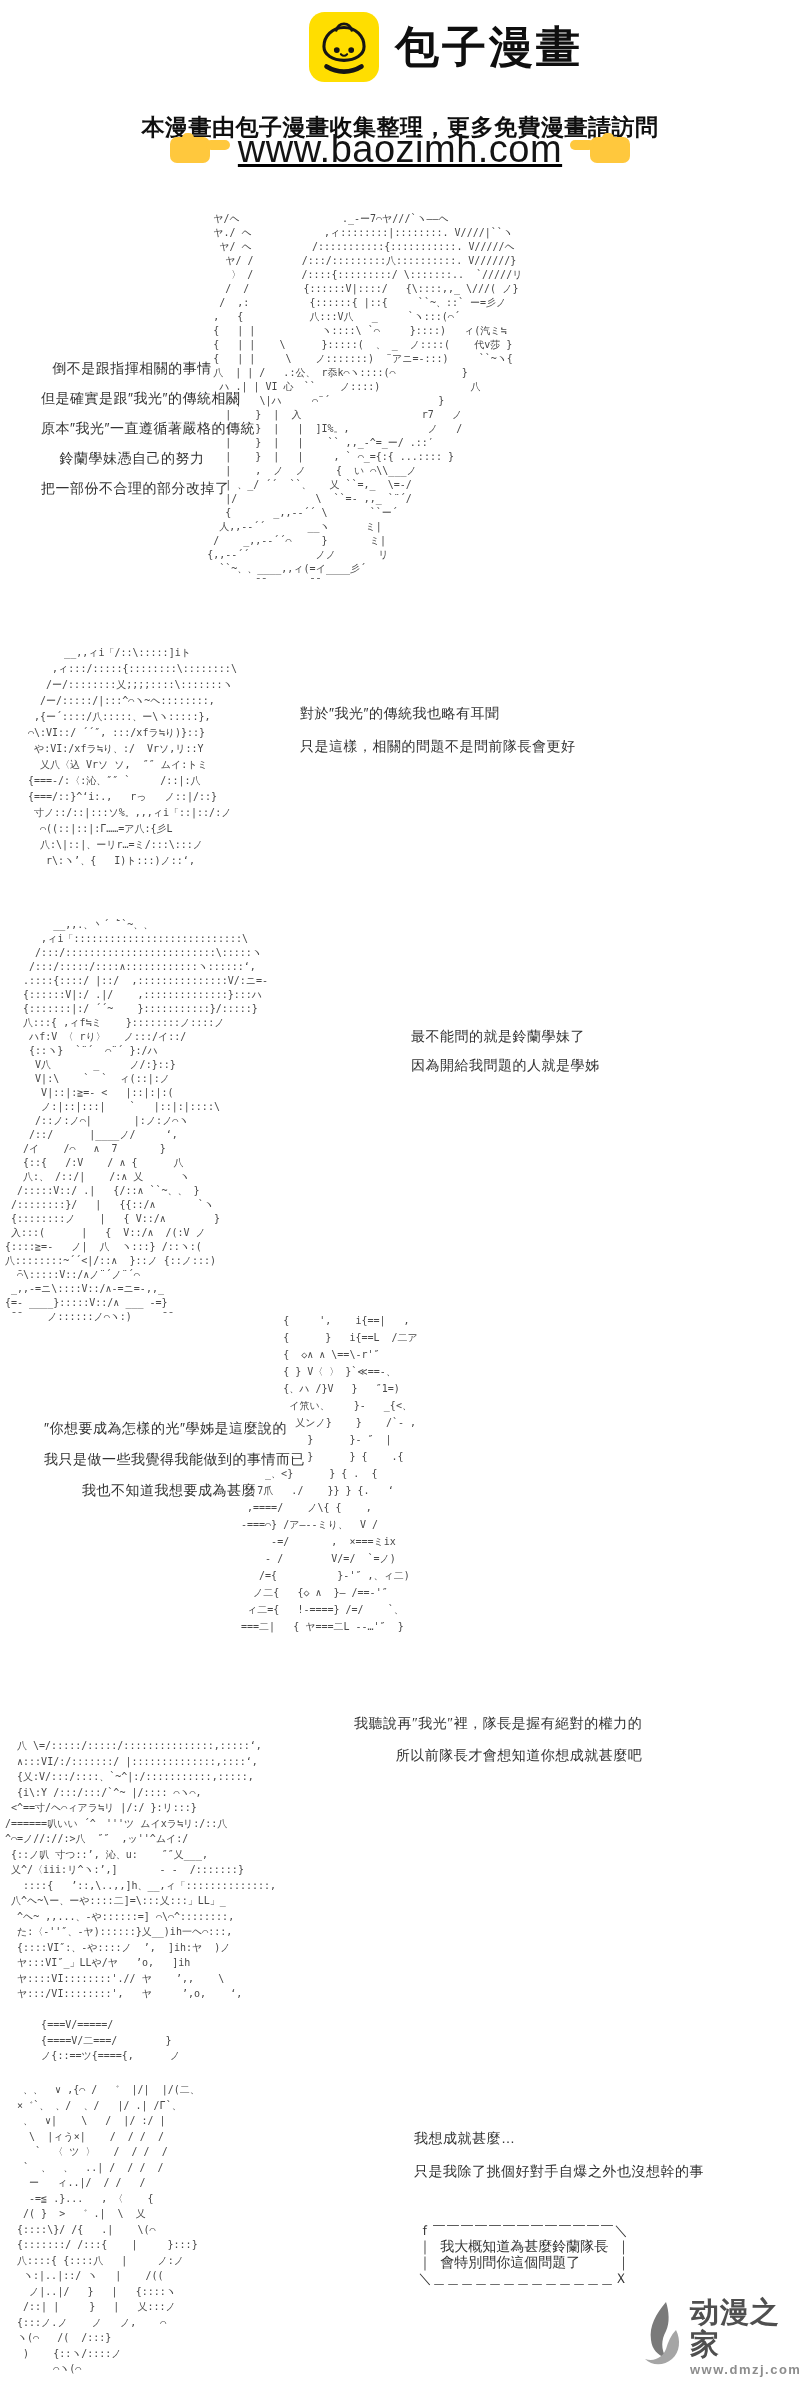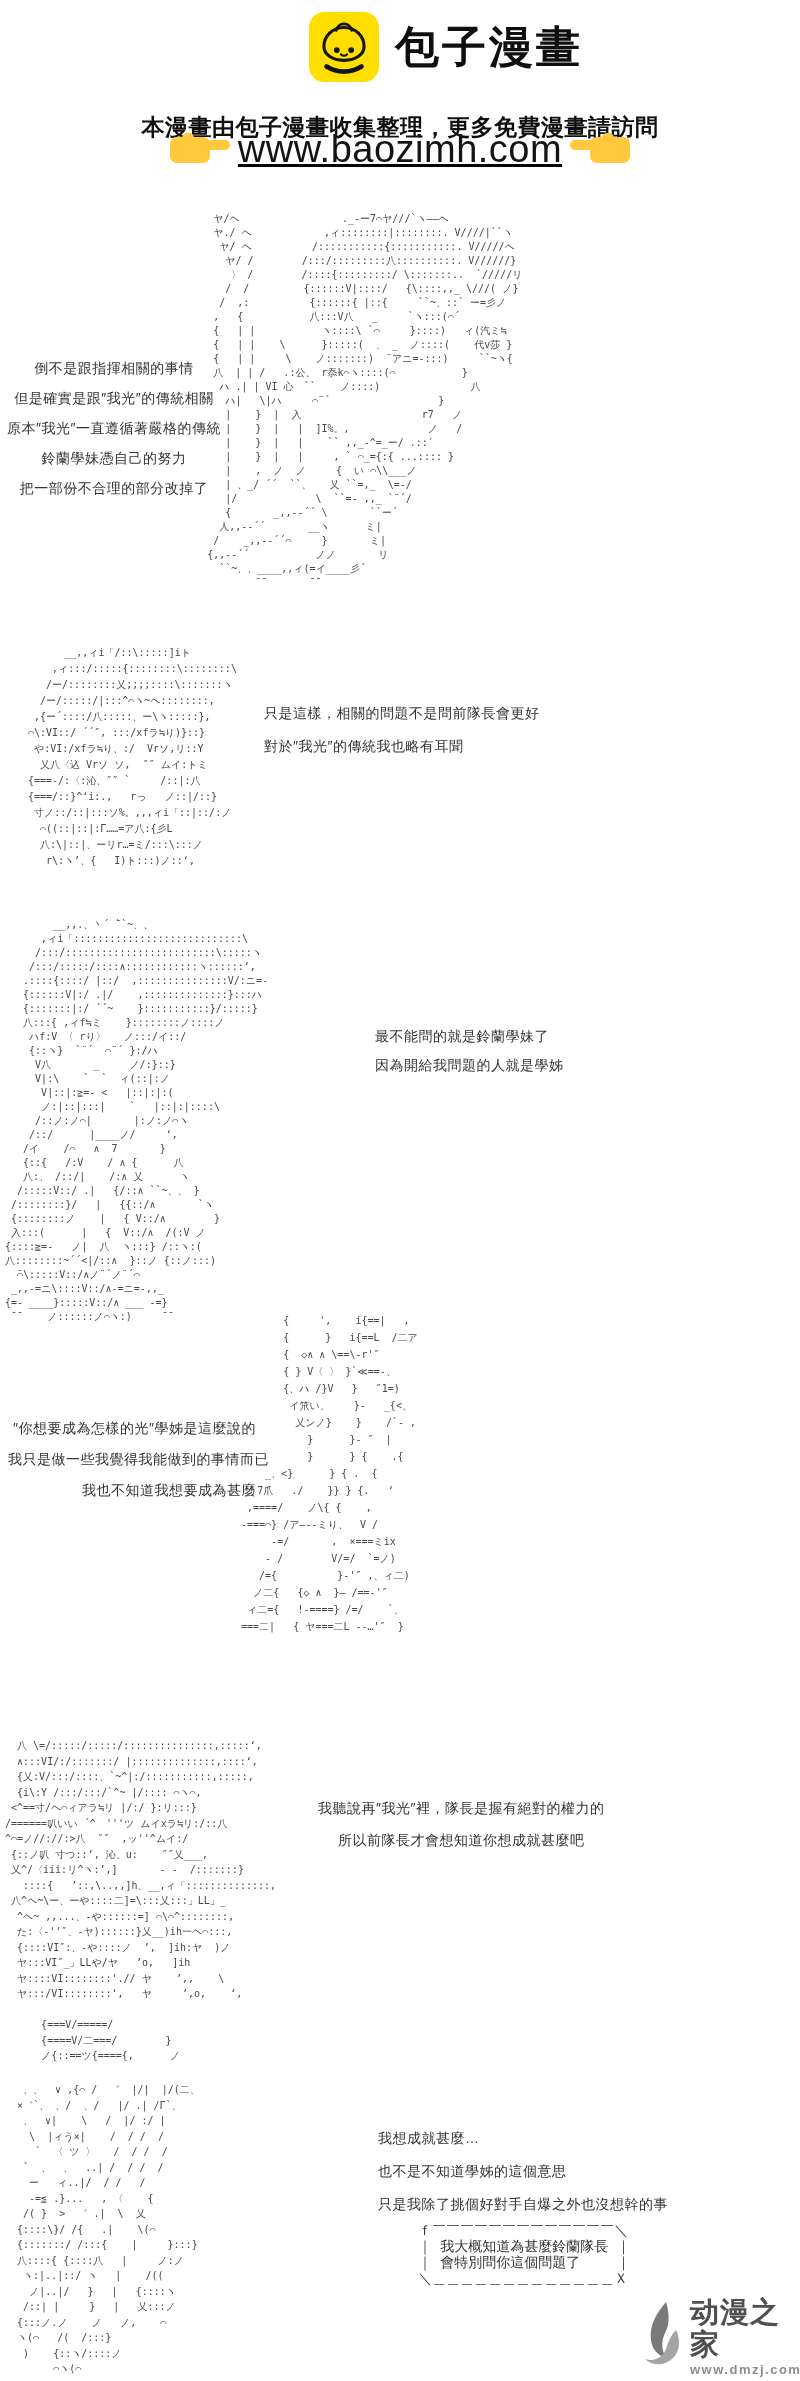--- a/index.html
+++ b/index.html
@@ -32,26 +32,26 @@
          font-size:10px;color:#474747;white-space:pre;}
   .aa1{left:165px;top:212px;line-height:14px;}
   .aa2{left:28px;top:645px;line-height:16px;}
   .aa3{left:5px;top:918px;line-height:14px;}
   .aa4{left:235px;top:1312px;line-height:17px;}
   .aa5{left:5px;top:1738px;line-height:15.5px;}
   .aa6{left:5px;top:2082px;line-height:15.5px;}
 
   
   .dlg{position:absolute;color:#333333;font-size:14px;letter-spacing:0.5px;}
-  .dlg .dline{white-space:nowrap;}
+  .dlg .dline{white-space:nowrap;margin-left:36px;}
   .d1{left:5px;top:353px;width:218px;text-align:center;line-height:30px;}
   .d2{left:264px;top:697px;text-align:left;line-height:33px;}
   .d3{left:375px;top:1022px;text-align:left;line-height:29px;}
   .d4{left:8px;top:1413px;width:248px;text-align:right;line-height:31px;}
-  .d5{left:318px;top:1792px;text-align:center;line-height:32px;}
+  .d5{left:318px;top:1708px;text-align:right;line-height:32px;font-family:Liberation Serif, serif;}
   .d6{left:378px;top:2122px;text-align:left;line-height:33px;}
 
   pre.bubble{position:absolute;left:418px;top:2222px;margin:0;color:#333333;
              font-family:"DejaVu Sans Mono","Liberation Mono",monospace;
              font-size:14px;line-height:16px;white-space:pre;}
 
   
   .watermark{position:absolute;left:640px;top:2296px;width:160px;height:80px;
              display:flex;align-items:center;}
   .wm-flame{width:44px;height:72px;flex:0 0 auto;}
@@ -130,22 +130,22 @@
 ⌒\:VI::/ ´´″, :::/xfラ≒り)}::}
  や:VI:/xfラ≒り、:/  Vrソ,リ::Y
   乂八〈込 Vrソ ソ,  ″″ ムイ:トミ
 {===-/:〈:沁、″″ `     /::|:八
 {===/::}^‘i:.,   rっ   ノ::|/::}
  寸ノ::/::|:::ソ%。,,,ィi「::|::/:ノ
   ⌒((::|::|:Γ……=ア八:{彡L
   八:\|::|、ーリr…=ミ/:::\:::ノ
    r\:ヽ’、{   I)ト:::)ノ::‘,</pre>
   <div class="dlg d2">
+    <div class="dline">對於″我光″的傳統我也略有耳聞</div>
     <div class="dline">只是這樣，相關的問題不是問前隊長會更好</div>
-    <div class="dline">對於″我光″的傳統我也略有耳聞</div>
   </div>
 
   <pre class="aa aa3">        __,,.、丶´ ̄``~、、
       ,ィi「::::::::::::::::::::::::::::\
      /:::/:::::::::::::::::::::::::\:::::ヽ
     /:::/:::::/::::∧::::::::::::ヽ::::::‘,
    .::::{::::/ |::/  ,:::::::::::::::V/:ニ=-
    {::::::V|:/ .|/    ,::::::::::::::}:::ハ
    {:::::::|:/ ´´~    }:::::::::::}/:::::}
    八:::{ ,ィf≒ミ    }::::::::ノ::::ノ
@@ -240,21 +240,20 @@
   八::::{ {::::八   |     ノ:ノ
    ヽ:|..|::/ ヽ   |    /((
     ノ|..|/   }   |   {::::ヽ
    /::| |     }   |   乂:::ノ
   {:::ノ.ノ    ノ   ノ,    ⌒
   ヽ(⌒   /(  /:::}
    )    {::ヽ/::::ノ
         ⌒ヽ(⌒</pre>
   <div class="dlg d6">
     <div class="dline">我想成就甚麼…</div>
-    <div class="dline">也不是不知道學姊的這個意思</div>
     <div class="dline">只是我除了挑個好對手自爆之外也沒想幹的事</div>
   </div>
   <pre class="bubble">ｆ￣￣￣￣￣￣￣￣￣￣￣￣￣＼
 ｜ 我大概知道為甚麼鈴蘭隊長 ｜
 ｜ 會特別問你這個問題了　　 ｜
 ＼＿＿＿＿＿＿＿＿＿＿＿＿＿Ｘ</pre>
 
   <div class="watermark">
     <svg class="wm-flame" viewBox="0 0 44 72" aria-hidden="true">
       <path d="M26 2 C16 14 9 26 11 40 C12 49 17 55 26 58 C21 49 21 40 26 31 C30 23 29 11 26 2 Z" fill="#7a7a7a"></path>

